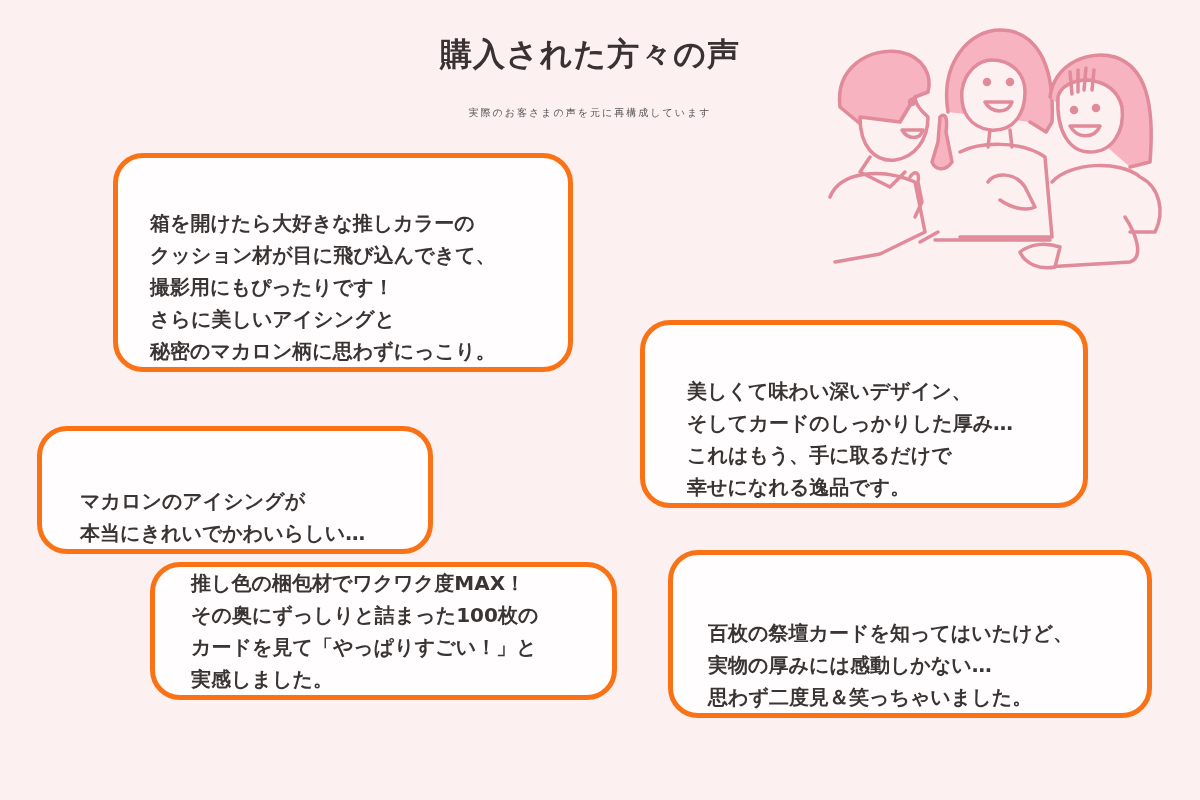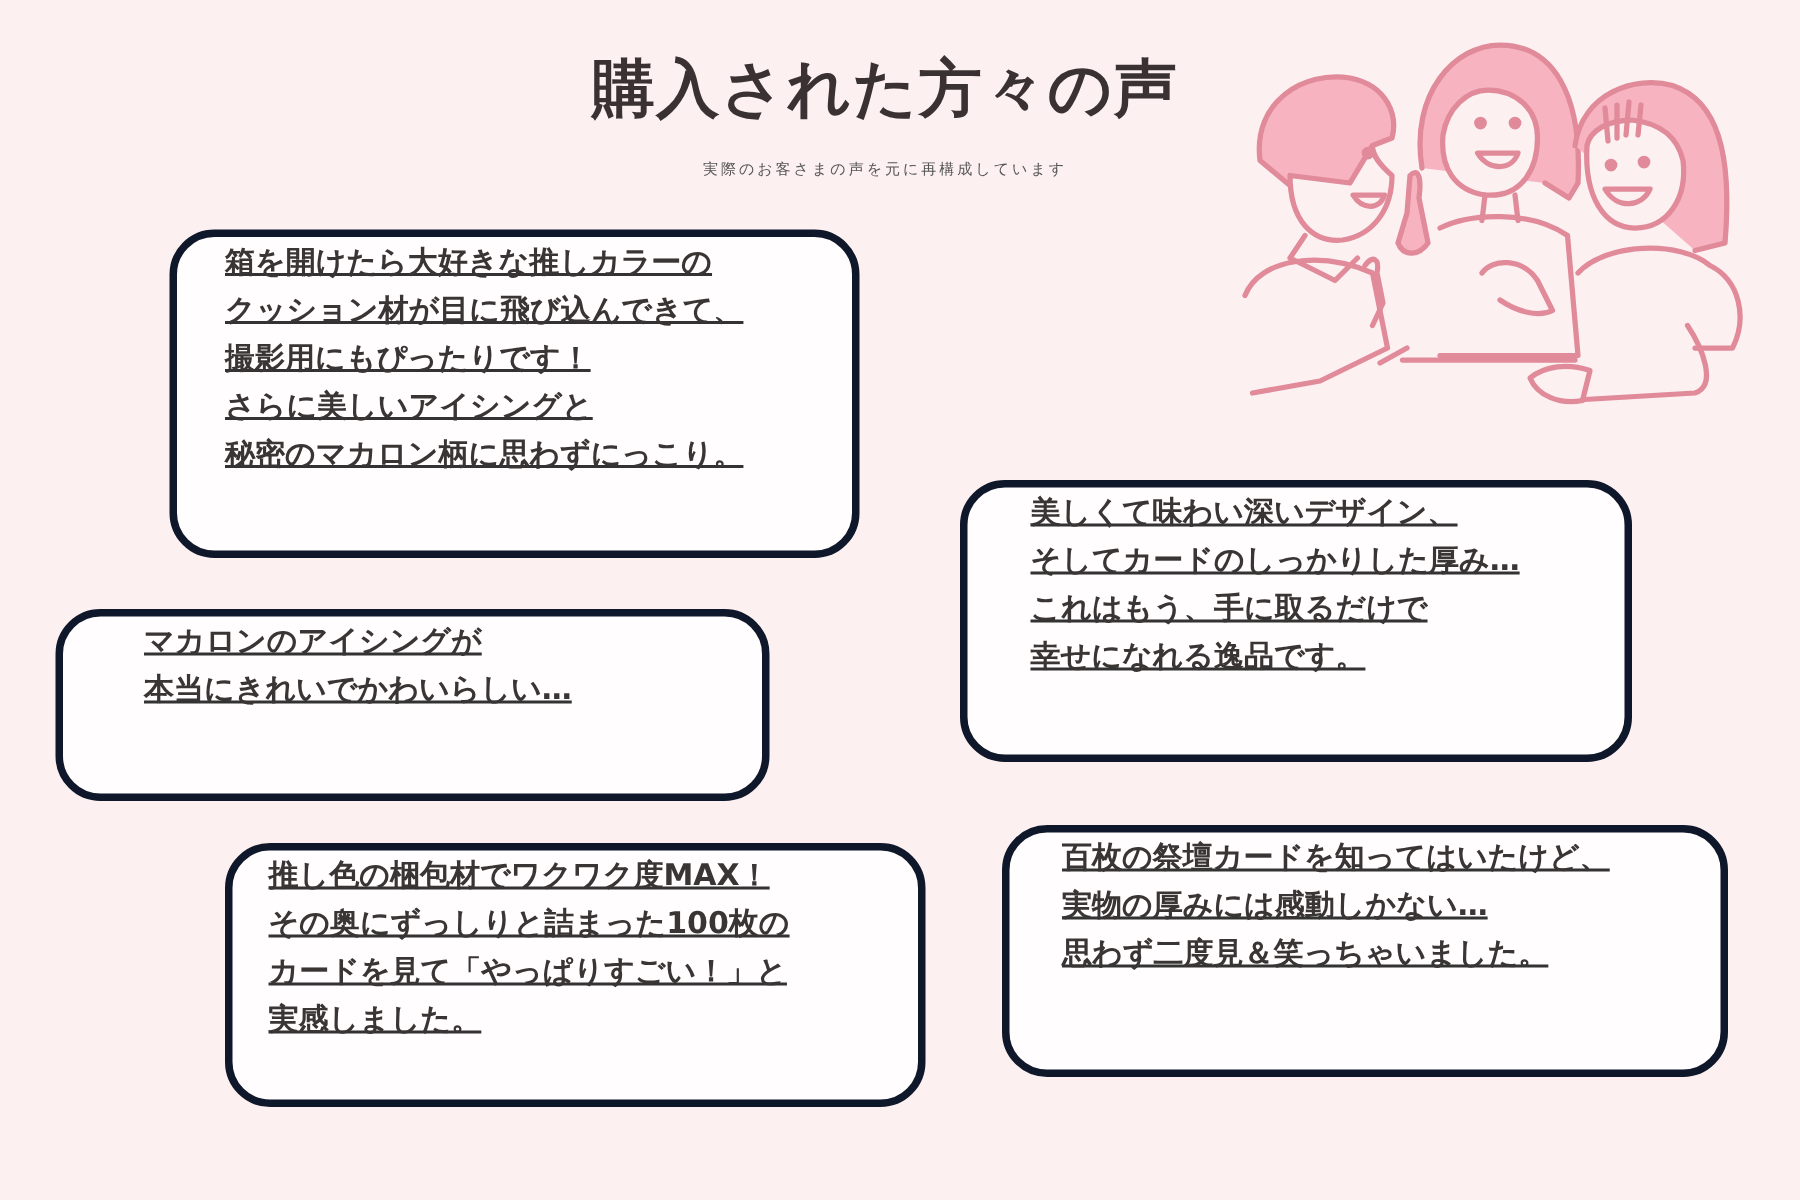--- a/index.html
+++ b/index.html
@@ -14,21 +14,21 @@
       overflow: hidden;
       font-family: "DejaVu Sans", "Liberation Sans", sans-serif;
       color: #333333;
     }
     .title {
       position: absolute;
       left: 380px;
       top: 38px;
       width: 420px;
       text-align: center;
-      font-size: 42px;
+      font-size: 32px;
       font-weight: bold;
       color: #3a3232;
       letter-spacing: 1px;
       line-height: 1;
       margin: 0;
     }
     .subtitle {
       position: absolute;
       left: 380px;
       top: 106px;
@@ -36,38 +36,37 @@
       text-align: center;
       font-size: 10px;
       color: #555555;
       letter-spacing: 2px;
       margin: 0;
     }
     .card {
       position: absolute;
       box-sizing: border-box;
       background: #fffdfd;
-      border: 5px solid #0f172a;
+      border: 5px solid #f97316;
       border-radius: 30px;
       display: flex;
-      align-items: flex-start;
-      text-decoration: underline;
+      align-items: flex-end;
     }
     .card-text {
       font-size: 20px;
       line-height: 32px;
       font-weight: bold;
       color: #3a3535;
       white-space: pre-line;
       margin: 0;
     }
     .card-1 { left: 113px; top: 153px; width: 460px; height: 219px; padding-left: 32px; }
     .card-2 { left: 624px; top: 320px; width: 448px; height: 188px; padding-left: 42px; margin-left: 16px; }
-    .card-3 { left: 37px;  top: 406px; width: 476px; height: 128px; padding-left: 54px; }
-    .card-4 { left: 150px; top: 562px; width: 467px; height: 176px; padding-left: 24px; }
+    .card-3 { left: 37px;  top: 426px; width: 396px; height: 128px; padding-left: 38px; }
+    .card-4 { left: 150px; top: 562px; width: 467px; height: 138px; padding-left: 36px; }
     .card-5 { left: 668px; top: 550px; width: 484px; height: 168px; padding-left: 35px; }
 
     .illustration {
       position: absolute;
       left: 820px;
       top: 22px;
       width: 360px;
       height: 256px;
     }
   </style>

